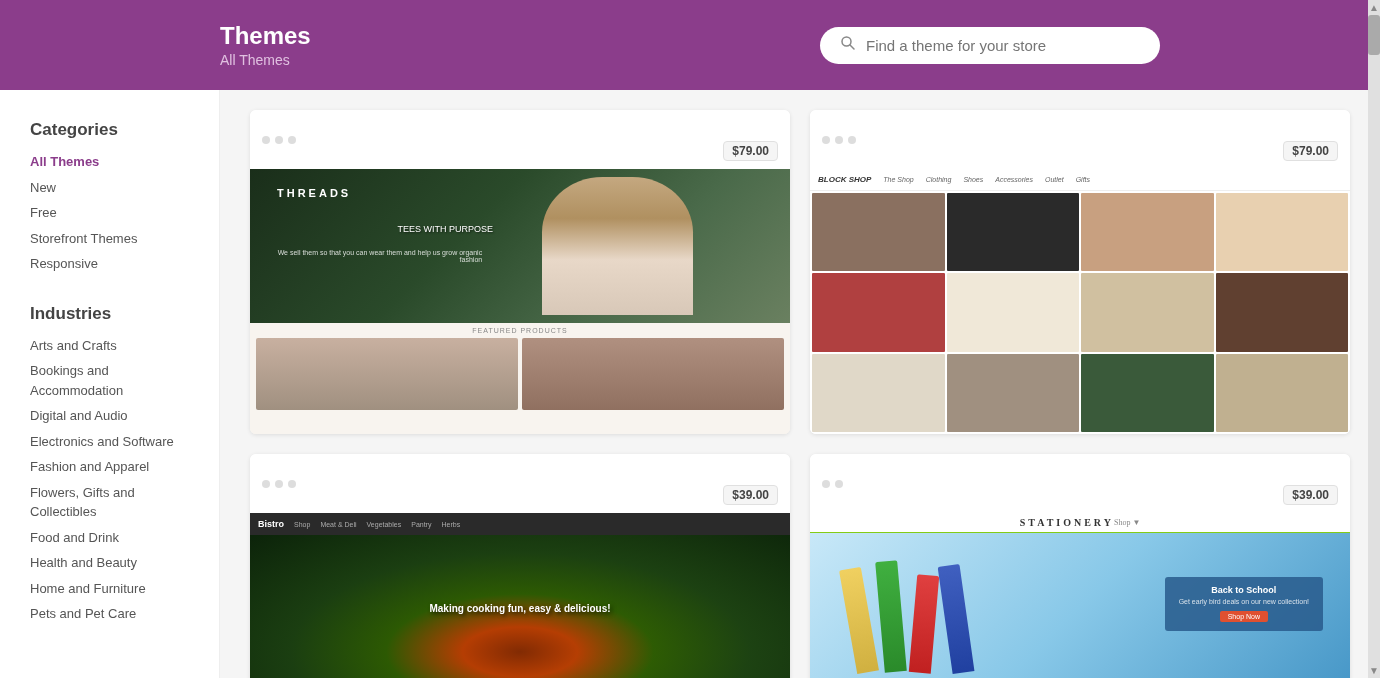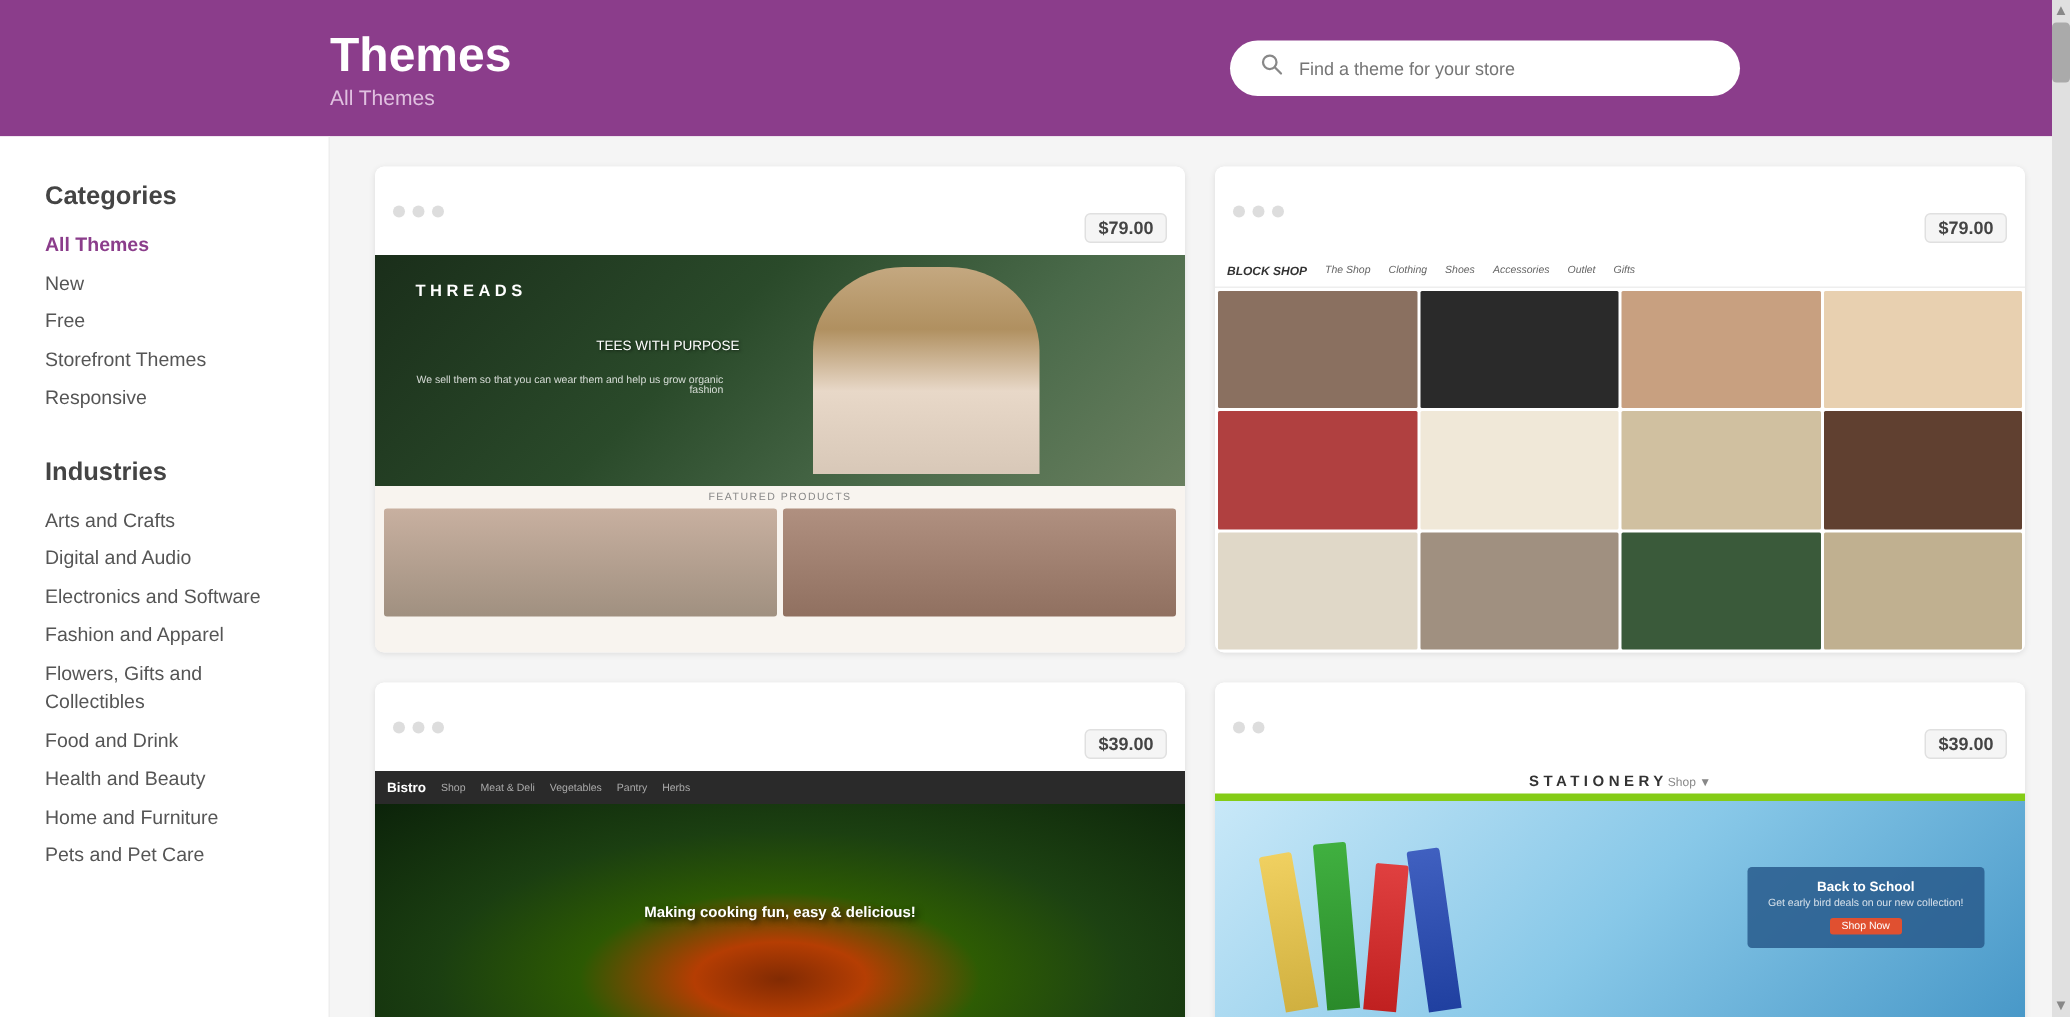--- a/index.html
+++ b/index.html
@@ -8,34 +8,34 @@
     
     #header {
       background: #8b3d8b;
       padding: 18px 220px 18px 220px;
       display: flex;
       align-items: center;
       justify-content: space-between;
       min-height: 90px;
     }
     #header-titles { display: flex; flex-direction: column; }
-    #header-title { color: #fff; font-size: 32px; font-weight: 600; }
+    #header-title { color: #fff; font-size: 24px; font-weight: 600; }
     #header-subtitle { color: #e0c0e0; font-size: 14px; margin-top: 2px; }
 
     #search-bar {
       background: #fff;
       border-radius: 30px;
       display: flex;
       align-items: center;
       padding: 8px 20px;
       width: 340px;
     }
     #search-icon-wrap { color: #888; margin-right: 10px; font-size: 18px; }
     #search-input {
-      border: none; outline: none; font-size: 12px; color: #8b5cf6; width: 100%; background: transparent;
+      border: none; outline: none; font-size: 15px; color: #8b5cf6; width: 100%; background: transparent;
     }
 
     
     #main-layout {
       display: flex;
       background: #fff;
       min-height: 588px;
     }
 
     
@@ -168,22 +168,22 @@
       width: 100%; height: 265px; position: relative; overflow: hidden;
       background: #1a2a1a;
     }
 
     
     .preview-stationery {
       width: 100%; height: 265px; position: relative; overflow: hidden;
       background: #fff;
     }
     .stationery-nav {
-      height: 20px; background: #fff; border-bottom: 5px solid #84cc16;
-      display: flex; align-items: center; justify-content: center; padding: 0 8px;
+      height: 20px; background: #fff; border-bottom: 1px solid #84cc16;
+      display: flex; align-items: center; justify-content: center; padding: 0 8px; font-family: Liberation Serif, serif;
     }
     .stationery-title { font-size: 10px; font-weight: 700; color: #333; letter-spacing: 3px; }
 
     
     #scrollbar {
       position: fixed; right: 0; top: 0; bottom: 0;
       width: 12px;
       background: #e0e0e0;
       display: flex; flex-direction: column;
     }
@@ -231,20 +231,21 @@
     <a class="sidebar-link">New</a>
     <a class="sidebar-link">Free</a>
     <a class="sidebar-link">Storefront Themes</a>
     <a class="sidebar-link">Responsive</a>
 
     <div class="sidebar-divider"></div>
 
     <div class="sidebar-section-title">Industries</div>
 
     <a class="sidebar-link">Arts and Crafts</a>
+    <a class="sidebar-link">Bookings and Accommodation</a>
     <a class="sidebar-link">Digital and Audio</a>
     <a class="sidebar-link">Electronics and Software</a>
     <a class="sidebar-link">Fashion and Apparel</a>
     <a class="sidebar-link">Flowers, Gifts and Collectibles</a>
     <a class="sidebar-link">Food and Drink</a>
     <a class="sidebar-link">Health and Beauty</a>
     <a class="sidebar-link">Home and Furniture</a>
     <a class="sidebar-link">Pets and Pet Care</a>
   </div>
 

